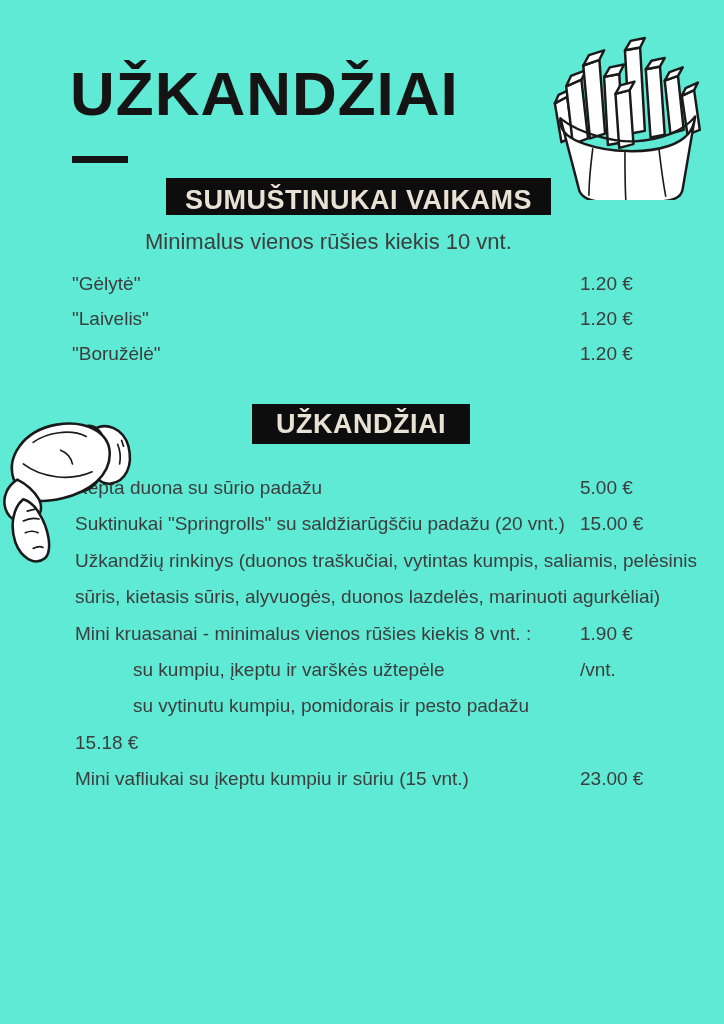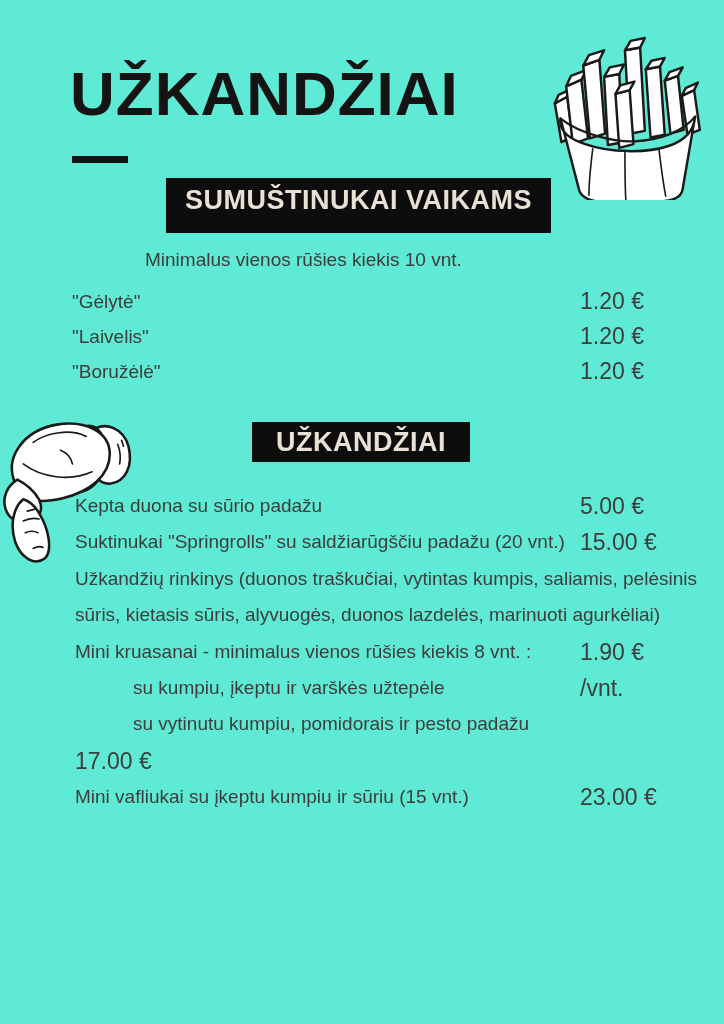--- a/index.html
+++ b/index.html
@@ -31,42 +31,42 @@
   }
   .section-header{
     display:inline-block;
     background:var(--header_bg,#0d0d0d);
     color:var(--header_text,#eae1d5);
     font-weight:bold;
     font-size:27px;
     letter-spacing:0.5px;
     line-height:30px;
   }
-  .header-1{margin:15px 8px 0 166px;padding:7px 19px 18px 19px;}
+  .header-1{margin:15px 8px 0 166px;padding:7px 19px 0 19px;}
   .header-2{margin:33px 0 0 252px;padding:5px 24px 5px 24px;}
   .note{
     margin:15px 0 12px 145px;
-    font-size:19px;
+    font-size:22px;
     line-height:24px;
   }
   .rows{display:block;}
   .rows-1{margin:9px 14px 0 72px;}
   .rows-1 .row .name,.rows-1 .row .price{line-height:35px;}
   .rows-2{margin:26px 14px 0 75px;}
   .rows-2 .row .name,.rows-2 .row .price{line-height:36.4px;}
   .row{display:flex;align-items:flex-start;}
   .row .name{
     flex:1 1 auto;
     font-size:19px;
     padding-right:6px;
   }
   .row .price{
     flex:0 0 130px;
     width:130px;
-    font-size:23px;
+    font-size:19px;
     white-space:nowrap;
   }
   .row.indent .name{padding-left:58px;}
   svg .ln{fill:none;stroke:#1a1a1a;stroke-width:2.4;stroke-linecap:round;stroke-linejoin:round;}
   svg .shp{fill:#ffffff;stroke:#1a1a1a;stroke-width:2.6;stroke-linecap:round;stroke-linejoin:round;}
   svg .thin{fill:none;stroke:#1a1a1a;stroke-width:1.7;stroke-linecap:round;}
 </style>
 </head>
 <body>
 
@@ -169,21 +169,21 @@
   </div>
 
   <div class="row indent">
     <div class="name">su vytinutu kumpiu, pomidorais ir pesto padažu</div>
     <div class="price"></div>
   </div>
 
 
 
   <div class="row">
-    <div class="price">17.00 €</div>
+    <div class="price">15.18 €</div>
   </div>
 
   <div class="row">
     <div class="name">Mini vafliukai su įkeptu kumpiu ir sūriu (15 vnt.)</div>
     <div class="price">23.00 €</div>
   </div>
 </div>
 
 </div>
 

